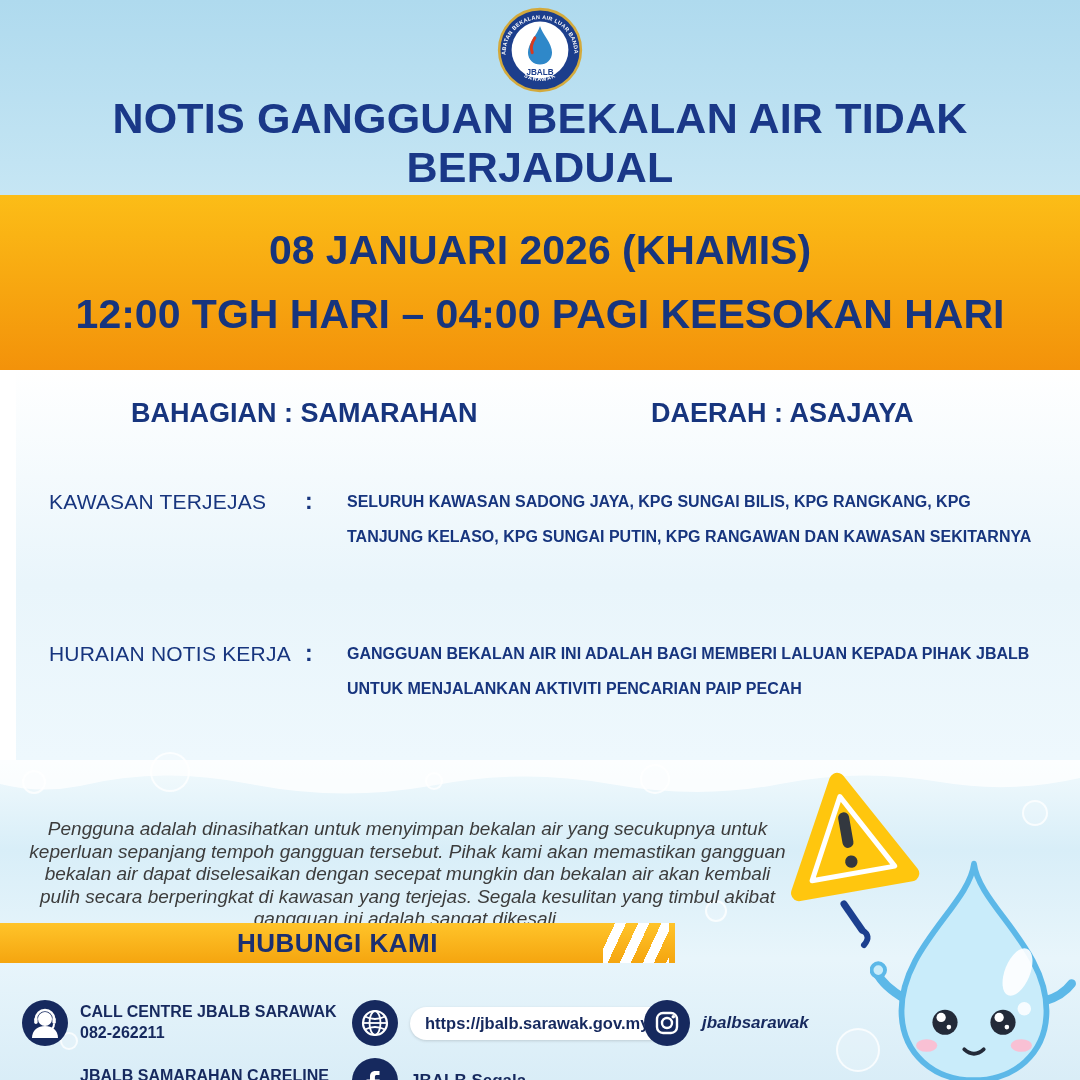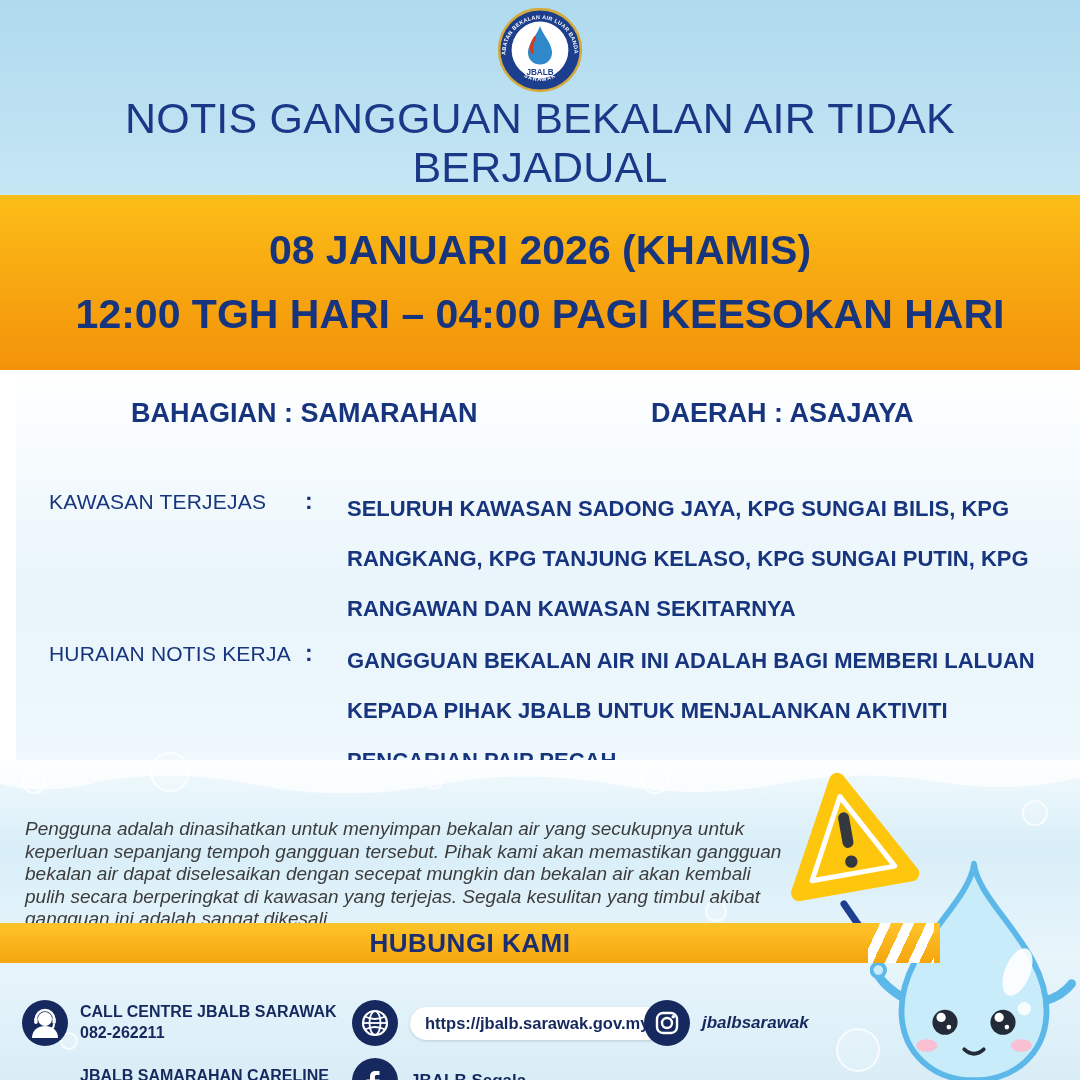--- a/index.html
+++ b/index.html
@@ -7,55 +7,55 @@
   body { font-family:"Liberation Sans", sans-serif; background:#ffffff; }
 
   .poster { position:relative; width:1080px; height:1080px; overflow:hidden; background:#ffffff; }
 
   
   .header { position:absolute; left:0; top:0; width:1080px; height:195px;
             background:linear-gradient(180deg,#aeda ee,#c8e7f5);
             background:linear-gradient(180deg,#afdaee 0%,#c6e6f4 100%); }
   .logo { position:absolute; left:497px; top:7px; width:86px; height:86px; }
   .page-title { position:absolute; left:0; top:94px; width:1080px; text-align:center;
-                font-size:43px; font-weight:400; color:#1a3888; letter-spacing:0.2px; }
+                font-size:43px; font-weight:700; color:#1a3888; letter-spacing:0.2px; }
 
   
   .date-banner { position:absolute; left:0; top:195px; width:1080px; height:175px;
                  background:linear-gradient(180deg,#fcbd17 0%,#f3920a 100%);
                  display:flex; flex-direction:column; justify-content:center; align-items:center;
                  gap:17px; color:#17357e; font-size:41px; font-weight:700; }
 
   
   .details { position:absolute; left:16px; top:370px; width:1080px; height:390px;
              background:linear-gradient(180deg,#ffffff 0%,#e9f5fb 55%,#eef8fd 100%); }
   .region-row { position:absolute; top:28px; left:0; width:1080px; height:36px;
                 color:#17357e; font-size:27px; font-weight:700; }
   .bahagian { position:absolute; left:115px; }
   .daerah   { position:absolute; left:635px; }
   .detail-row { position:absolute; left:33px; width:1020px;
                 display:grid; grid-template-columns:256px 42px 1fr; color:#17357e; }
   .detail-row.kawasan { top:114px; }
   .detail-row.huraian { top:266px; }
   .detail-label { font-size:21px; font-weight:400; padding-top:6px; letter-spacing:0.2px; }
   .detail-sep   { font-size:23px; font-weight:700; padding-top:4px; }
-  .detail-value { font-size:22px; font-weight:700; line-height:50px; padding-right:30px; }
+  .detail-value { font-size:16px; font-weight:700; line-height:35px; padding-right:30px; }
 
   
   .footer { position:absolute; left:0; top:760px; width:1080px; height:320px;
             background:linear-gradient(180deg,#f2fafd 0%,#d8eef8 28%,#e8f5fb 62%,#d9edf7 100%); }
   .wave { position:absolute; left:0; top:0; }
   .bubble { position:absolute; border:2px solid rgba(255,255,255,0.75);
             background:rgba(255,255,255,0.18); border-radius:50%; }
   .advisory { position:absolute; left:25px; top:58px; width:765px;
-              font-style:italic; font-size:19px; line-height:22.5px; color:#3c3c3c; }
+              font-style:italic; font-size:19px; line-height:22.5px; color:#3c3c3c;text-align:center; }
   .warning-sign { position:absolute; left:772px; top:2px; width:150px; height:190px; }
   .mascot { position:absolute; left:870px; top:96px; width:208px; height:232px; }
 
-  .contact-banner { position:absolute; left:0; top:163px; width:940px; height:40px;
+  .contact-banner { position:absolute; left:0; top:163px; width:675px; height:40px;
                     background:linear-gradient(180deg,#ffc42a,#f5a50f);
                     display:flex; align-items:center; justify-content:center; }
   .contact-banner-title { font-size:26px; font-weight:700; color:#1b2f70; letter-spacing:0.5px; }
   .stripes { position:absolute; right:6px; top:0; height:40px; width:66px;
              background:repeating-linear-gradient(115deg, rgba(255,255,255,0) 0 11px, #ffffff 11px 21px); }
 
   .contact-row { position:absolute; left:22px; top:212px; width:800px; display:flex;margin-top:28px; }
   .ccol1 { width:330px; }
   .ccol2 { width:292px; }
   .ccol3 { flex:1;font-style:italic; }

